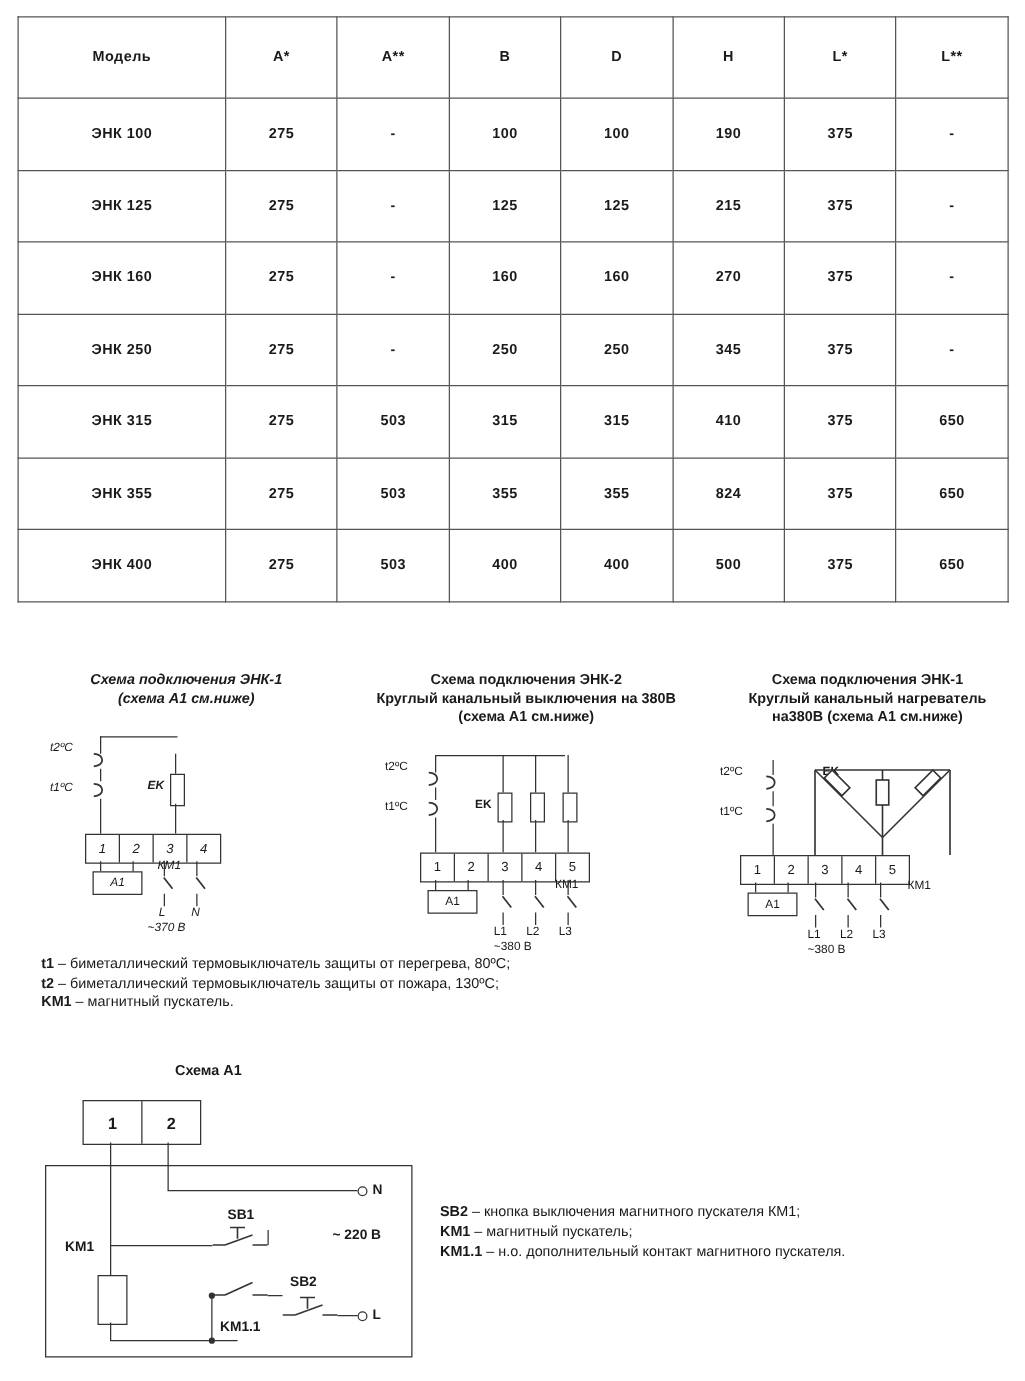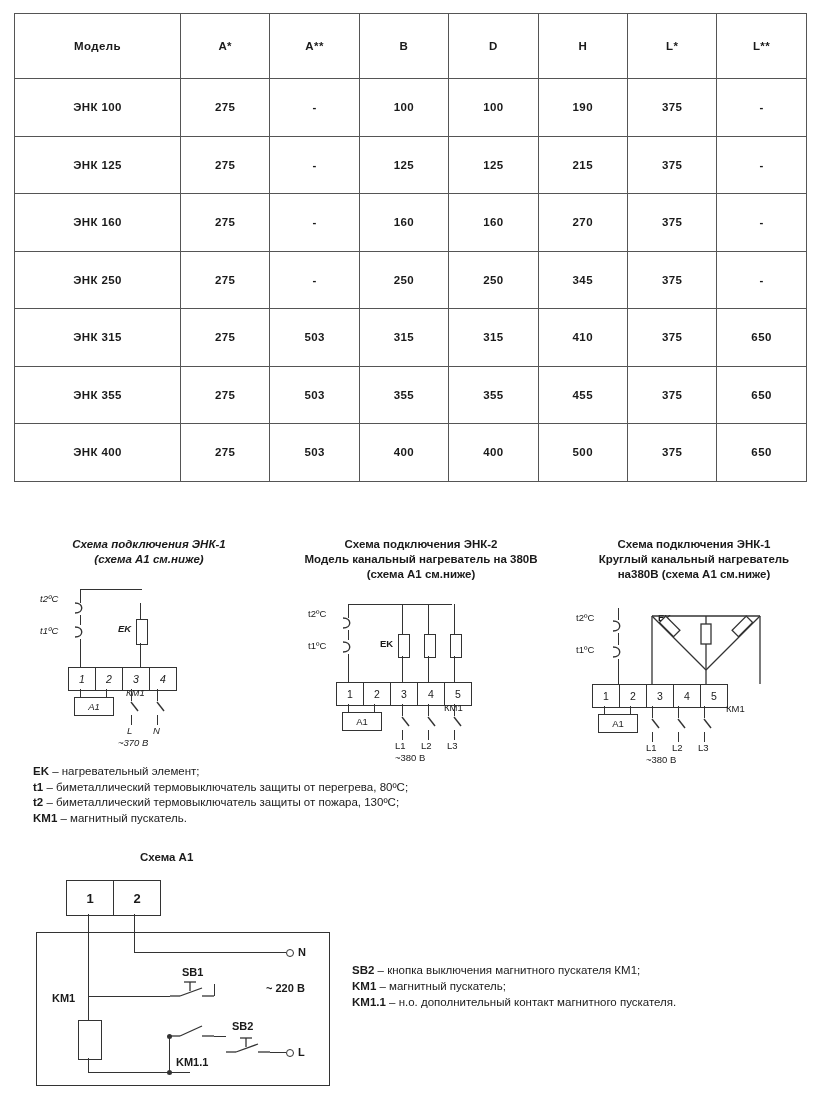--- a/index.html
+++ b/index.html
@@ -256,21 +256,21 @@
         <td>410</td>
         <td>375</td>
         <td>650</td>
       </tr>
       <tr>
         <td class="model">ЭНК 355</td>
         <td>275</td>
         <td>503</td>
         <td>355</td>
         <td>355</td>
-        <td>455</td>
+        <td>824</td>
         <td>375</td>
         <td>650</td>
       </tr>
       <tr>
         <td class="model">ЭНК 400</td>
         <td>275</td>
         <td>503</td>
         <td>400</td>
         <td>400</td>
         <td>500</td>
@@ -336,21 +336,21 @@
 
       <span class="lbl" style="left:109px; top:150px;">L</span>
       <span class="lbl" style="left:135px; top:150px;">N</span>
       <span class="lbl" style="left:100px; top:162px;">~370 В</span>
     </div>
   </div>
 
   <div class="scheme s2">
     <div class="title">
       <span class="t1">Схема подключения ЭНК-2</span>
-      <span class="t1">Модель канальный нагреватель на 380В</span>
+      <span class="t1">Круглый канальный выключения на 380В</span>
       <span class="t1">(схема А1 см.ниже)</span>
     </div>
     <div class="scheme-body">
       <span class="lbl" style="left:18px; top:18px;">t2ºC</span>
       <span class="lbl" style="left:18px; top:50px;">t1ºC</span>
       <span class="lbl b" style="left:90px; top:48px;">EK</span>
 
       <div class="wire v" style="left:58px; top:14px; height:14px;"></div>
       <svg width="22" height="16" style="position:absolute; left:52px; top:26px;">
         <path d="M1,2 C10,2 10,12 1,12" stroke="#333" stroke-width="1.4" fill="none"></path>
@@ -479,23 +479,20 @@
 
       <span class="lbl" style="left:76px; top:152px;">L1</span>
       <span class="lbl" style="left:102px; top:152px;">L2</span>
       <span class="lbl" style="left:128px; top:152px;">L3</span>
       <span class="lbl" style="left:76px; top:164px;">~380 В</span>
     </div>
   </div>
 </div>
 
 <div class="legend1">
-  <div class="row">
-    <b>EK</b><span> – нагревательный элемент;</span>
-  </div>
   <div class="row">
     <b>t1</b><span> – биметаллический термовыключатель защиты от перегрева, 80ºC;</span>
   </div>
   <div class="row">
     <b>t2</b><span> – биметаллический термовыключатель защиты от пожара, 130ºC;</span>
   </div>
   <div class="row">
     <b>KM1</b><span> – магнитный пускатель.</span>
   </div>
 </div>

